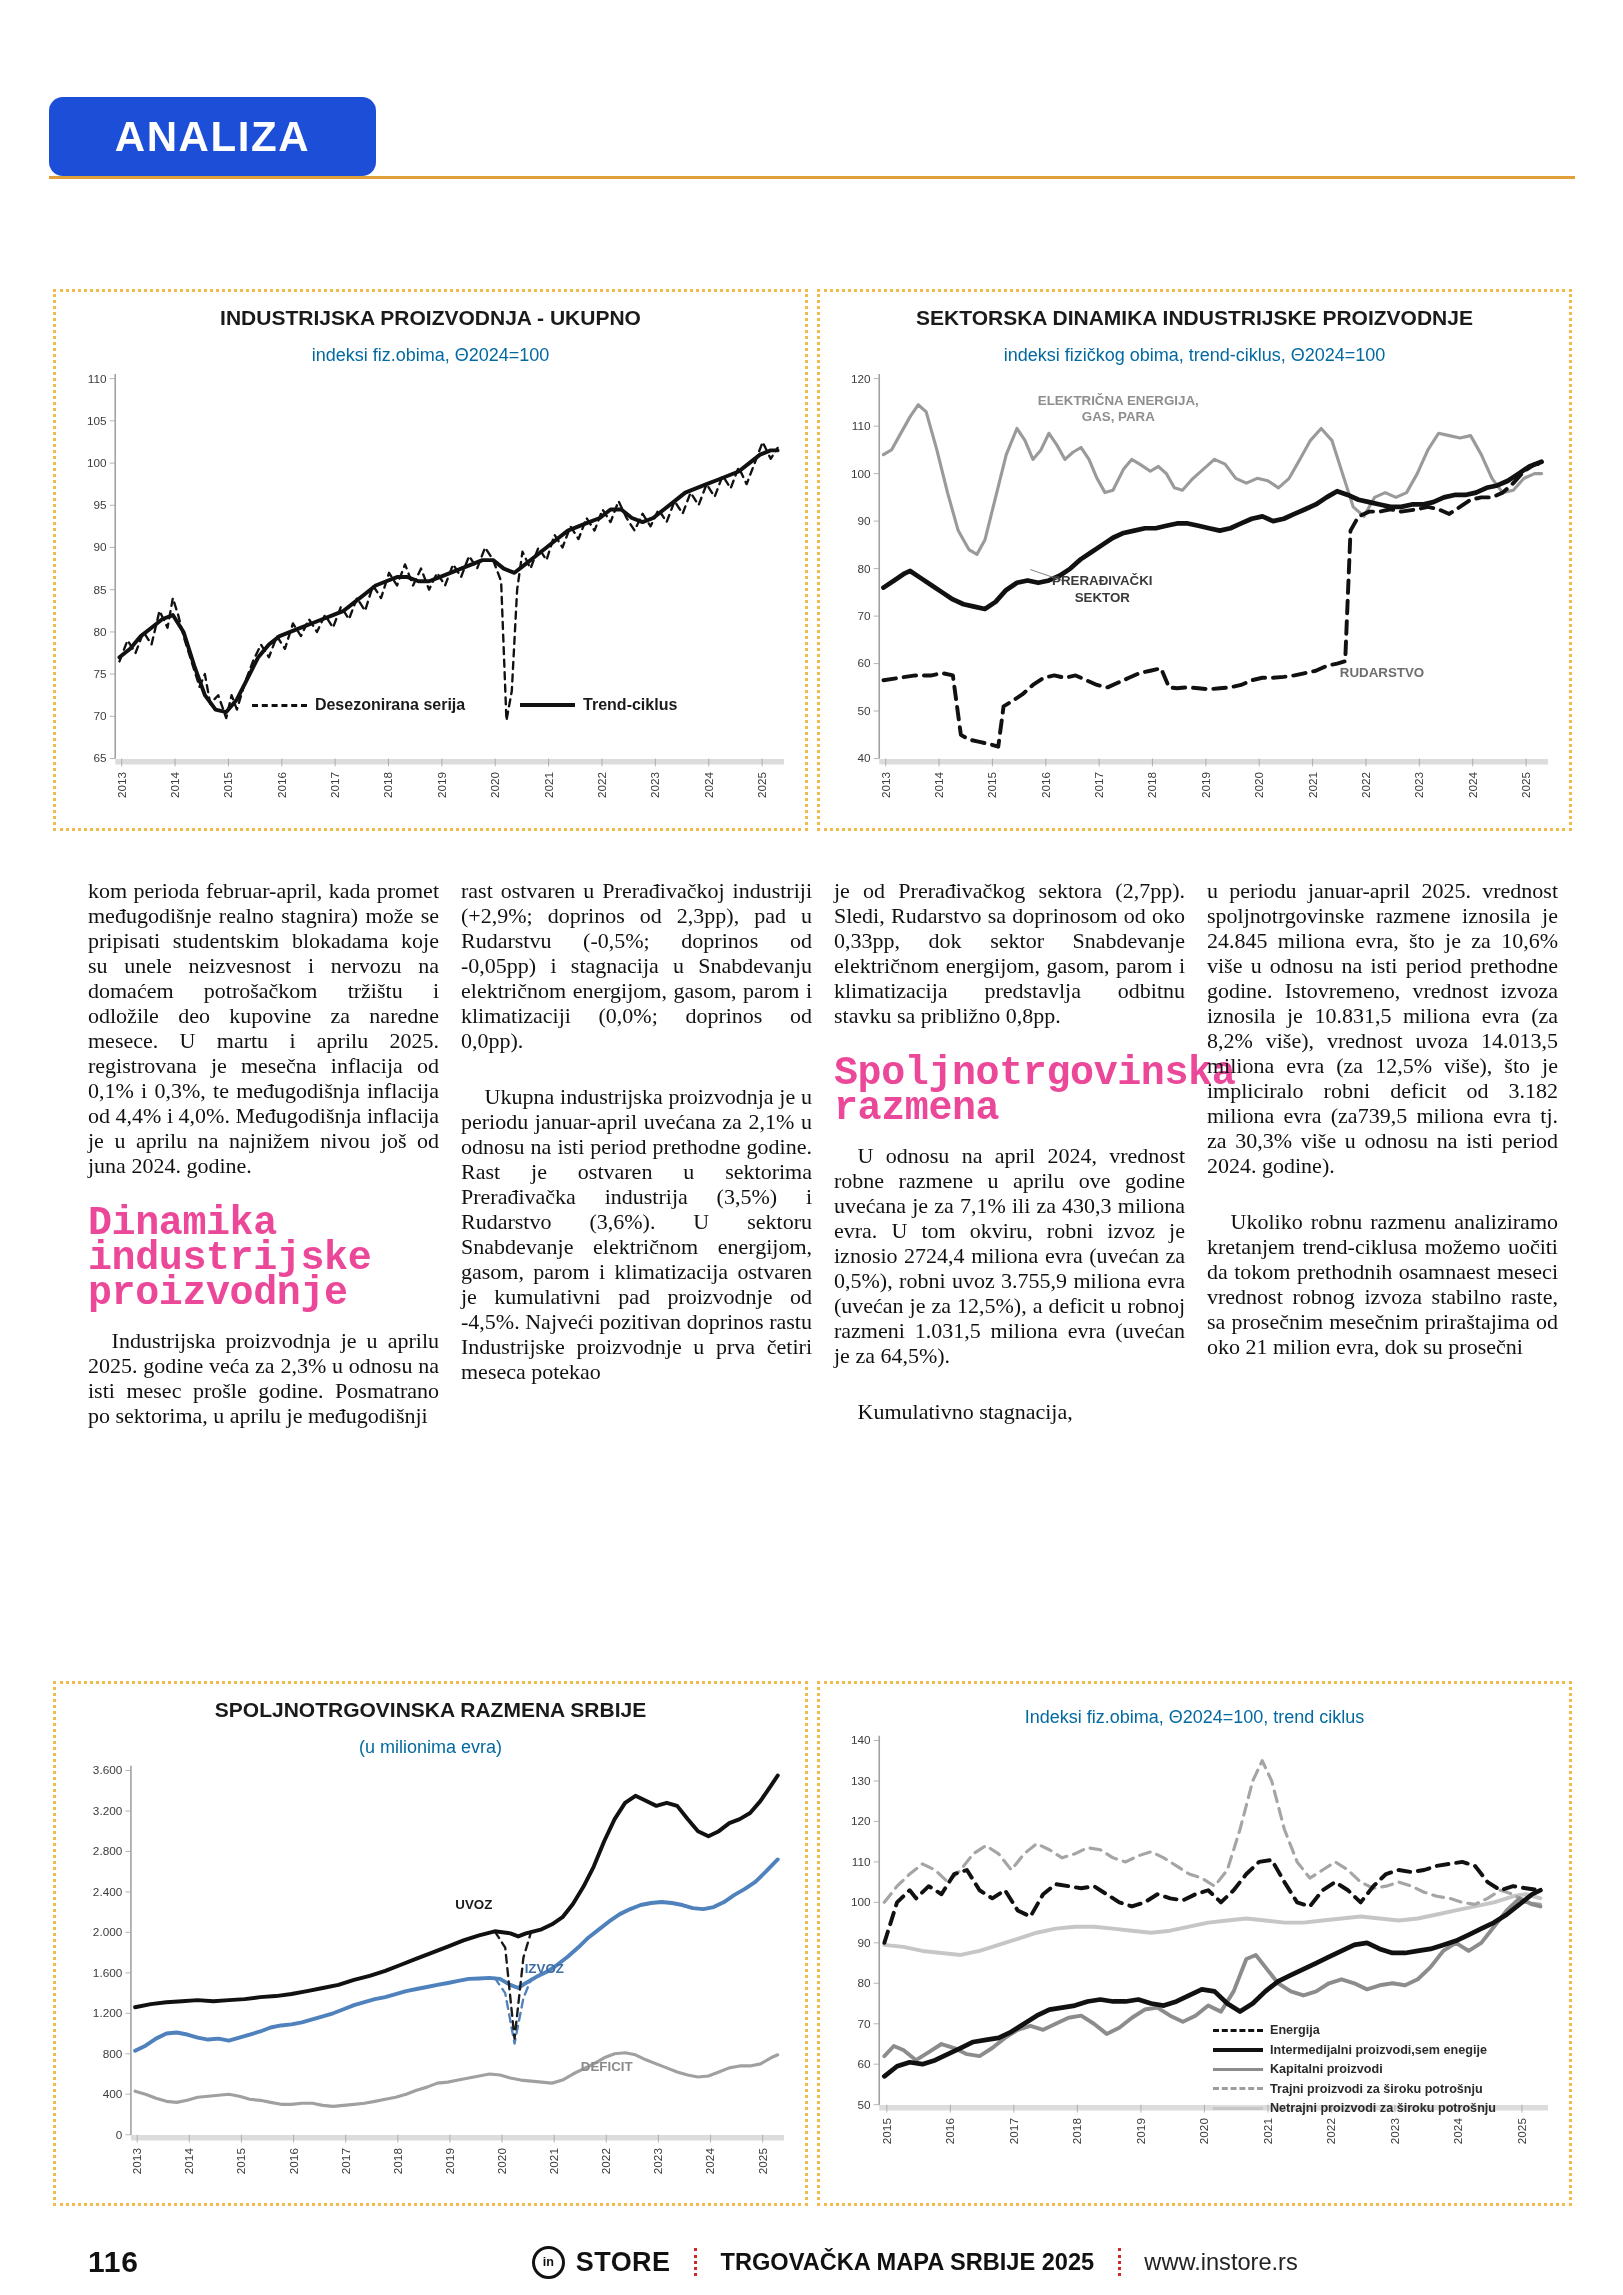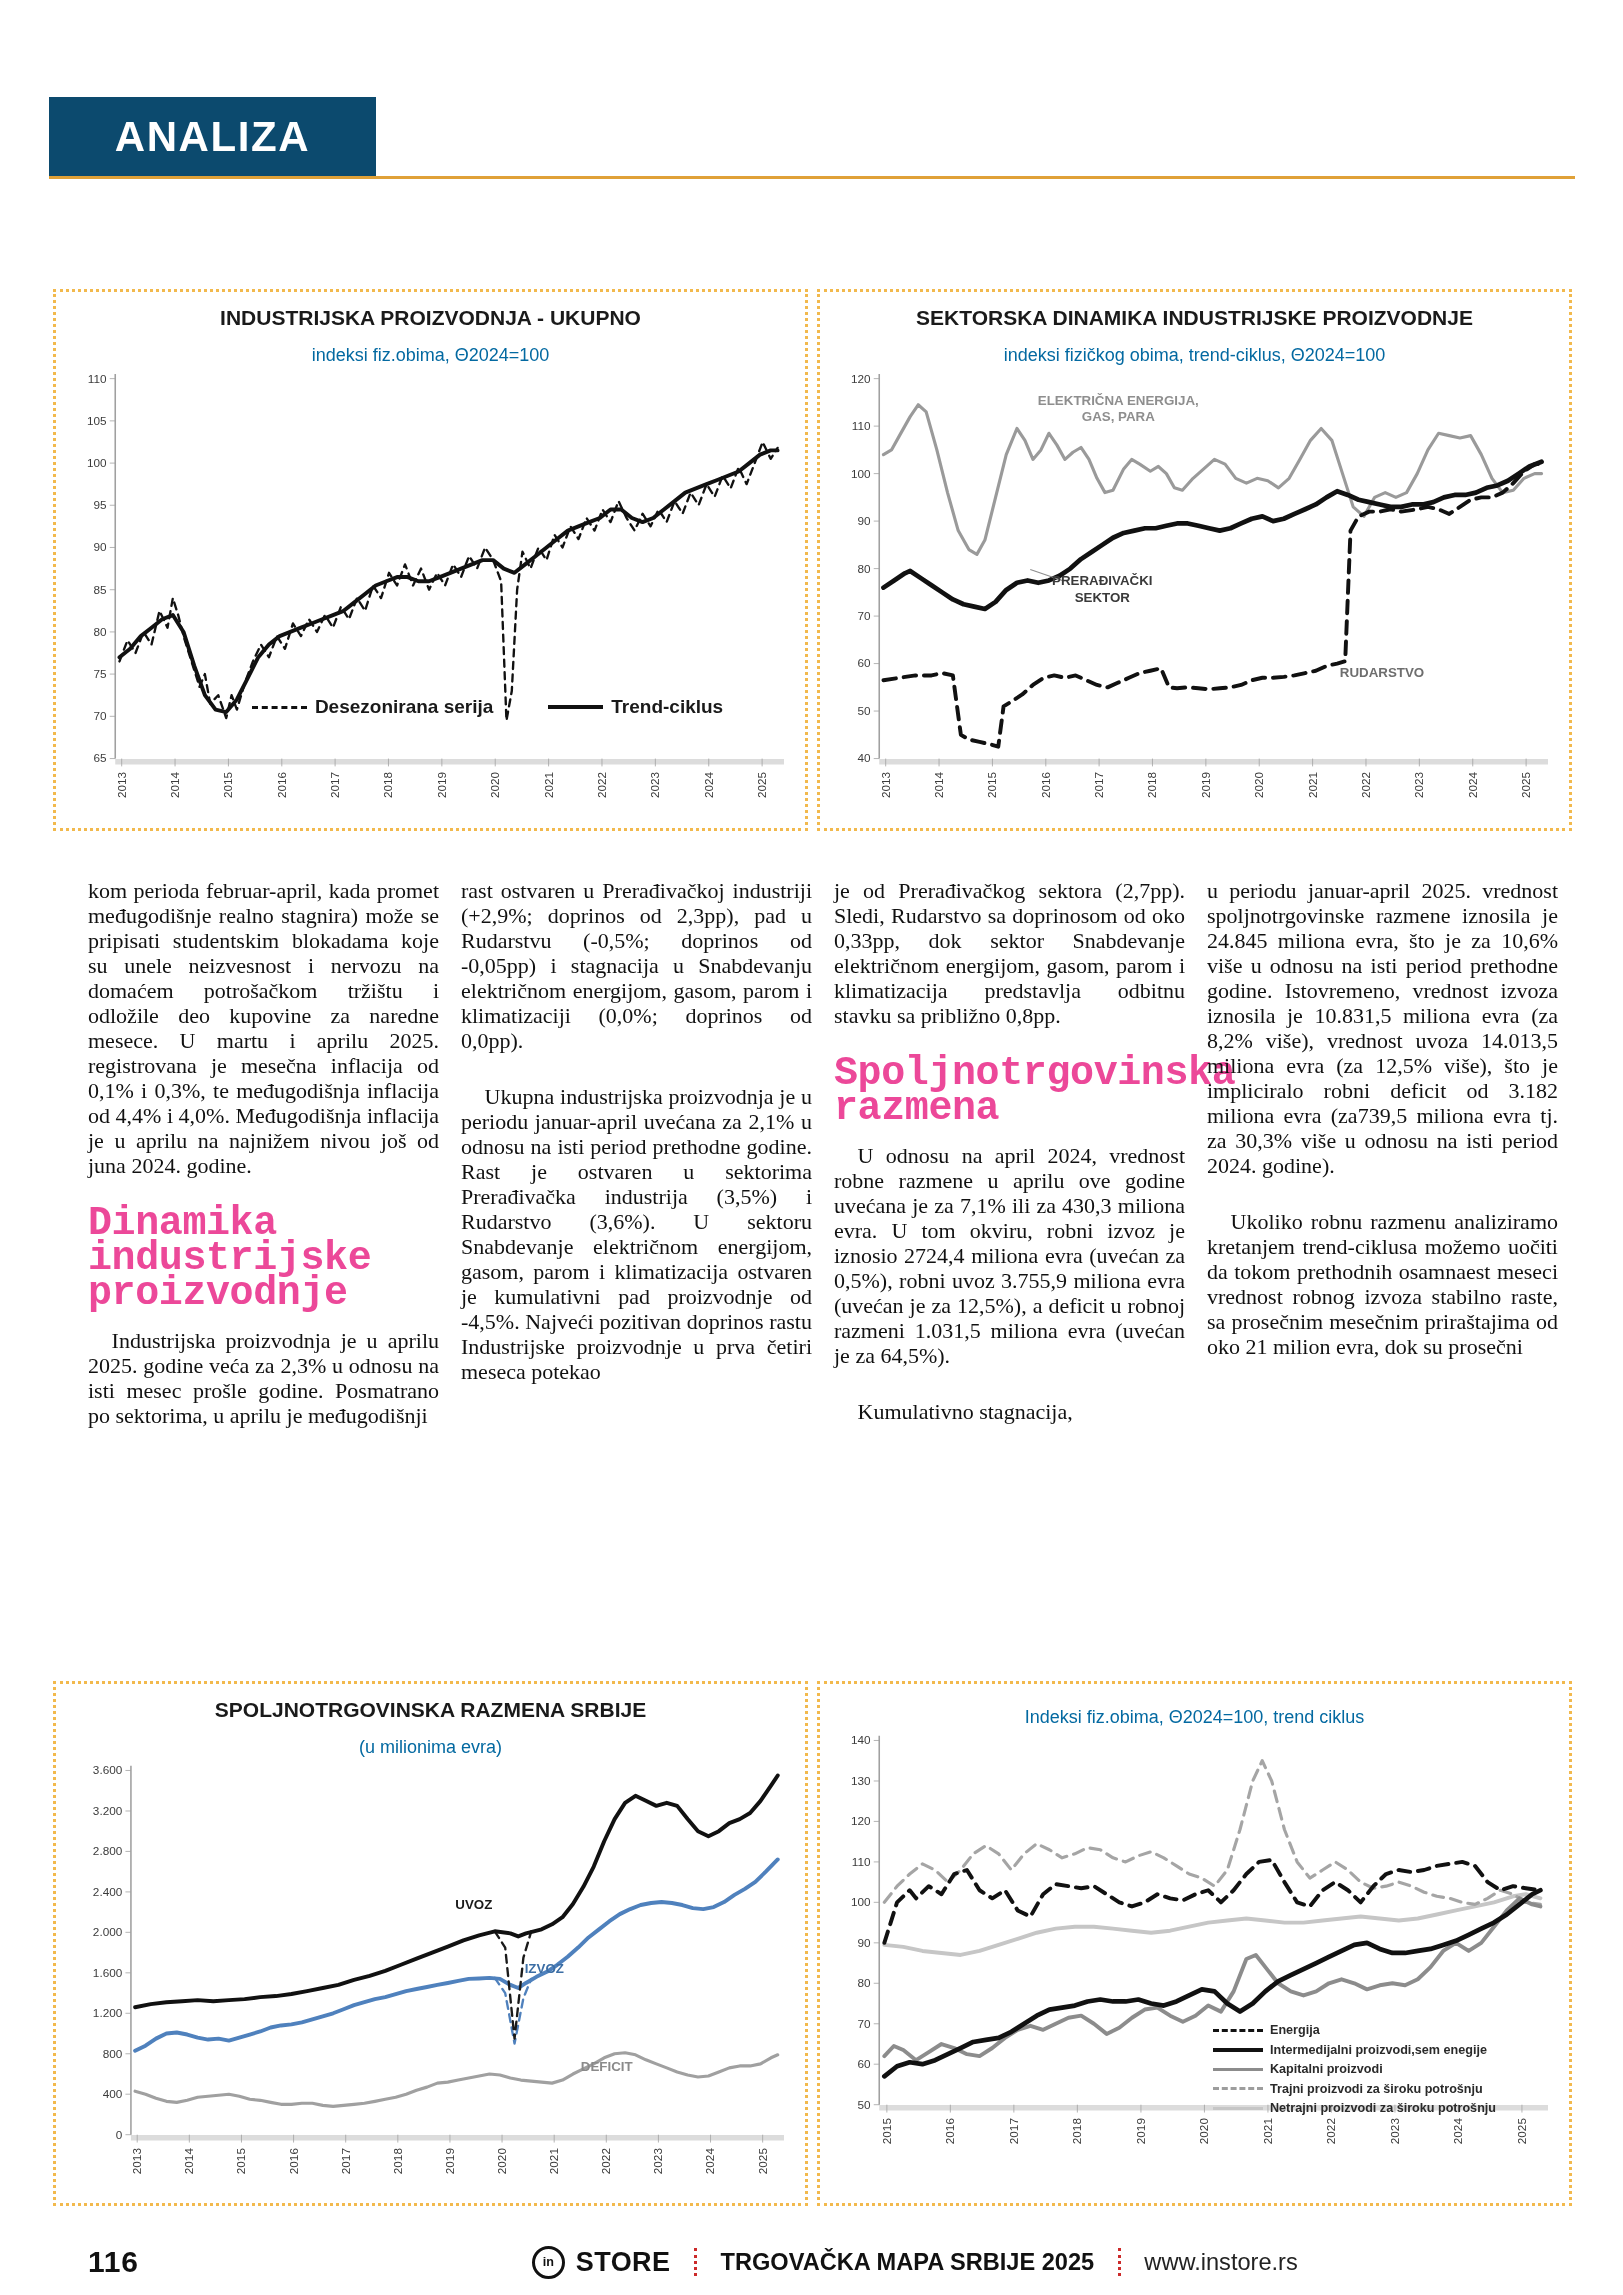--- a/index.html
+++ b/index.html
@@ -1,36 +1,36 @@
 <!DOCTYPE html>
 <html style="font-size:12.6px"><head>
 <meta charset="utf-8">
 <style>
   html,body{margin:0;padding:0;}
   body{width:1623px;height:2295px;position:relative;background:#ffffff;overflow:hidden;
        font-family:"Liberation Sans","DejaVu Sans",sans-serif;}
   
   .header-band{position:absolute;left:49px;top:97px;width:327px;height:79px;
-      background:#0c4a6e;display:flex;align-items:center;justify-content:center;}
+      background:#1d4ed8;display:flex;align-items:center;justify-content:center;border-radius:14px;}
   .header-band .label{color:#ffffff;font-size:42px;font-weight:bold;letter-spacing:1.6px;}
   .header-rule{position:absolute;left:49px;top:176px;width:1526px;height:3.1px;background:#e0a138;}
   
   .chart-box{position:absolute;border:3.1px dotted #f2b94d;background:#fff;box-sizing:border-box;
       padding:7.9px 9.4px 0 9.4px;overflow:hidden;}
   .cb-tl{left:53px;top:289px;width:755px;height:542px;}
   .cb-tr{left:817px;top:289px;width:755px;height:542px;}
   .cb-bl{left:53px;top:1681px;width:755px;height:525px;}
   .cb-br{left:817px;top:1681px;width:755px;height:525px;}
   .chart-title{font-size:21px;font-weight:bold;color:#1a1a1a;text-align:center;margin-top:6.3px;}
   .chart-subtitle{font-size:18px;color:#0369a1;text-align:center;margin-top:15px;margin-bottom:3.1px;}
   svg text.tick{font-size:15px;fill:#3c3c3c;font-family:"Liberation Sans","DejaVu Sans",sans-serif;}
   svg text.plotlabel{font-size:17px;font-weight:bold;font-family:"Liberation Sans","DejaVu Sans",sans-serif;}
   
   .legend-row{position:absolute;display:flex;gap:55px;align-items:center;}
-  .lg-item{display:flex;align-items:center;gap:7.9px;font-size:19px;font-weight:bold;color:#1a1a1a;}
+  .lg-item{display:flex;align-items:center;gap:7.9px;font-size:16px;font-weight:bold;color:#1a1a1a;}
   .sw{display:inline-block;width:55px;height:0;}
   .sw-dash-black{border-top:3.9px dashed #111;}
   .sw-solid-black{border-top:4.7px solid #111;}
   .legend-stack{position:absolute;display:flex;flex-direction:column;gap:5.5px;}
   .lg-s{display:flex;align-items:center;gap:7px;font-size:12.6px;font-weight:bold;color:#2a2a2a;}
   .sw2{display:inline-block;width:50px;height:0;}
   .sw2-dash-black{border-top:3.9px dashed #111;}
   .sw2-solid-black{border-top:4.7px solid #111;}
   .sw2-solid-gray{border-top:3.9px solid #8c8c8c;}
   .sw2-dash-gray{border-top:3.1px dashed #9d9d9d;}

